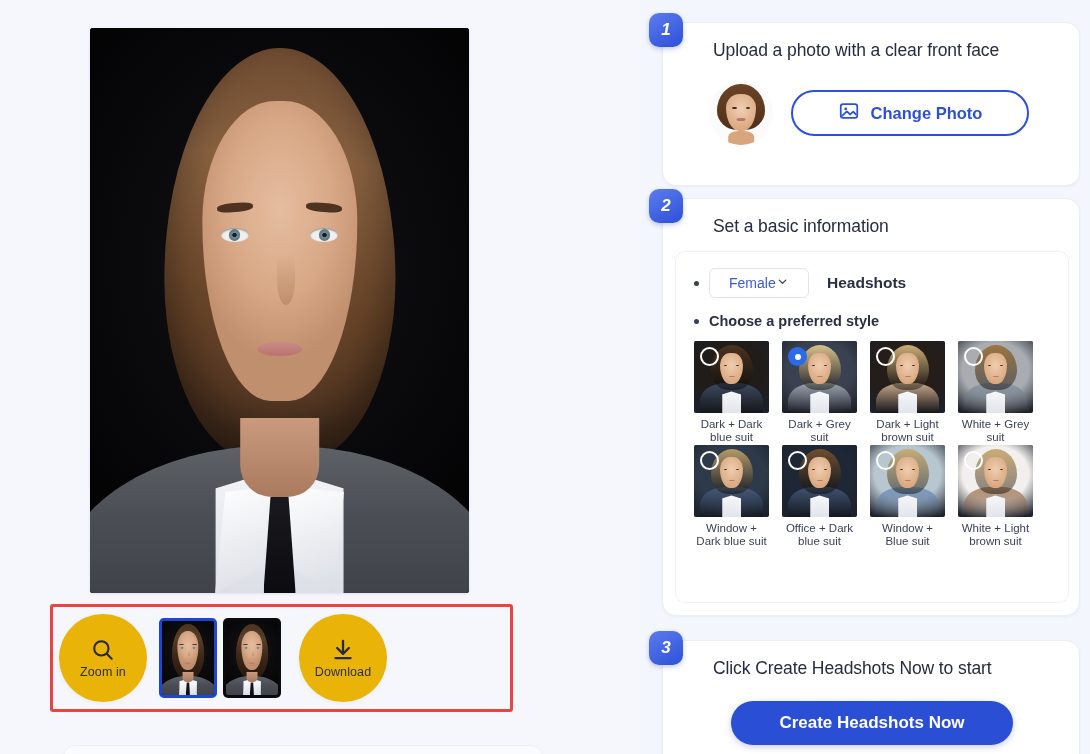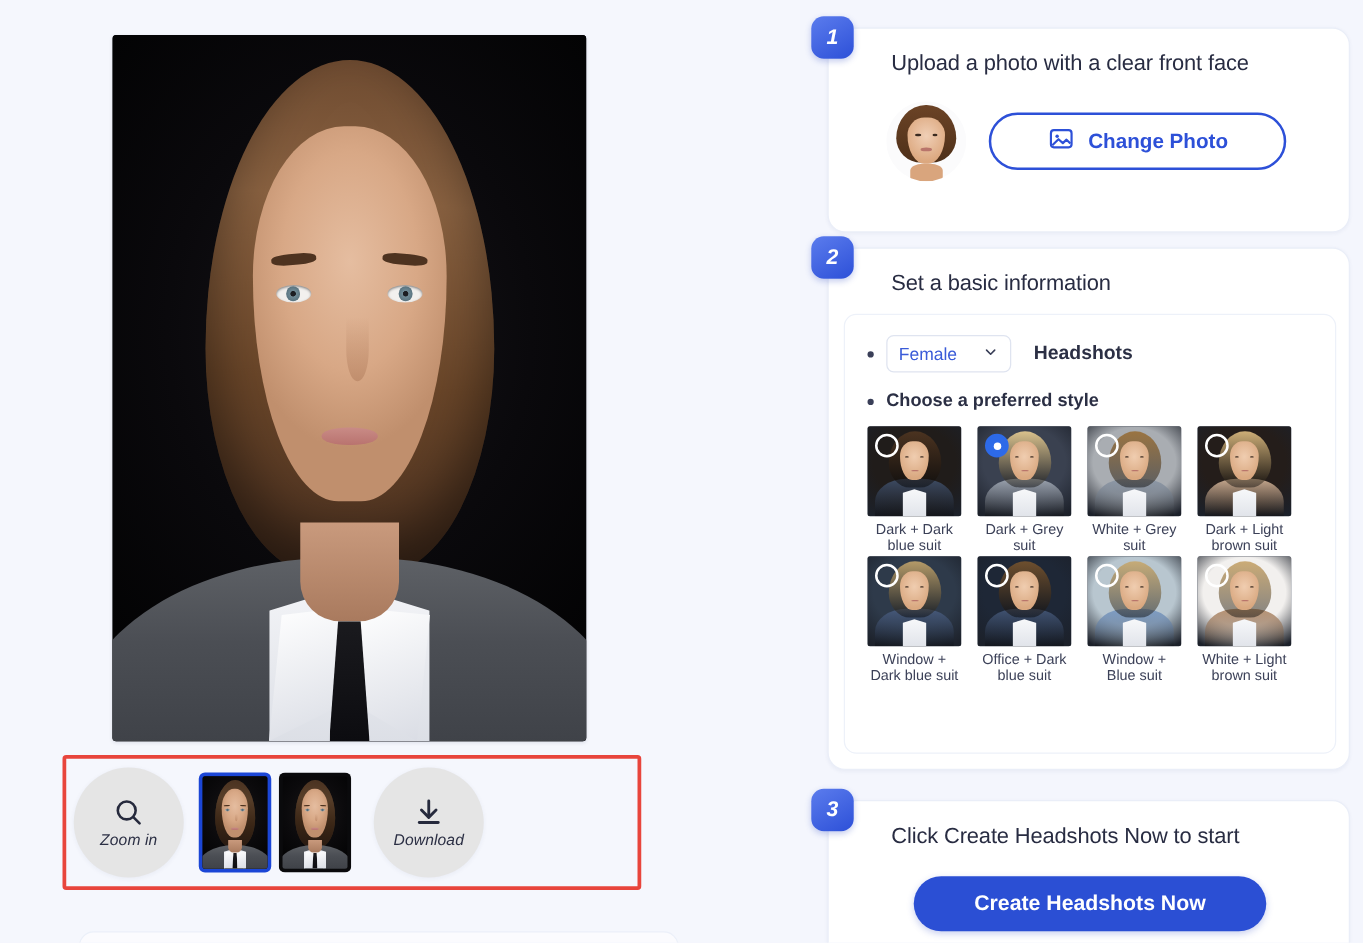--- a/index.html
+++ b/index.html
@@ -141,29 +141,28 @@
     left: 53px; top: 607px;
     width: 457px; height: 102px;
     display: flex;
     align-items: center;
     background: transparent;
   }
   .tool-btn {
     width: 88px; height: 88px;
     margin-left: 6px;
     border-radius: 50%;
-    background: #e5e5e5;
+    background: #eab308;
     display: flex;
     flex-direction: column;
     align-items: center;
     justify-content: center;
     gap: 2px;
     cursor: pointer;
     box-shadow: 0 1px 4px rgba(35,50,100,.06);
-    font-style: italic;
   }
   .tool-btn svg { display: block; }
   .tool-label {
     font-size: 12.5px;
     color: #2b2f44;
     letter-spacing: .1px;
   }
   #thumb-strip {
     display: flex; gap: 6px;
     margin-left: 12px; margin-right: 12px;
@@ -317,21 +316,21 @@
   #gender-select {
     width: 100px; height: 30px;
     border: 1px solid #dfe4f0;
     border-radius: 6px;
     background: #ffffff;
     color: #3a5bd8;
     font-size: 14px;
     display: flex;
     align-items: center;
     justify-content: space-between;
-    padding: 0 9px;
+    padding: 0 19px;
     cursor: pointer;
   }
   #headshots-label {
     font-size: 15.5px;
     font-weight: 700;
     color: #2b2f44;
     margin-left: 8px;
   }
   #style-label {
     font-size: 14.5px;
@@ -619,47 +618,47 @@
                   <div class="m-eye r"></div>
                   <div class="m-mouth"></div>
                 </div>
               </div>
               <div class="style-caption">Dark + Grey suit</div>
             </div>
             <div class="style-cell">
               <div class="style-thumb">
                 <span class="style-radio"></span>
                 <div class="mini">
+                  <div class="m-bg" style="background: radial-gradient(80% 70% at 50% 40%, rgb(36, 29, 26) 0%, rgb(36, 29, 26) 55%, rgba(0, 0, 0, 0.35) 100%);"></div>
+                  <div class="m-body" style="background: linear-gradient(rgb(198, 168, 142) 0%, rgba(0, 0, 0, 0.3) 100%);"></div>
+                  <div class="m-shirt"></div>
+                  <div class="m-hair" style="background: linear-gradient(rgb(205, 174, 119) 0%, rgba(0, 0, 0, 0.45) 100%);"></div>
+                  <div class="m-face"></div>
+                  <div class="m-eye l"></div>
+                  <div class="m-eye r"></div>
+                  <div class="m-mouth"></div>
+                </div>
+              </div>
+              <div class="style-caption">Dark + Light brown suit</div>
+            </div>
+            <div class="style-cell">
+              <div class="style-thumb">
+                <span class="style-radio"></span>
+                <div class="mini">
                   <div class="m-bg" style="background: radial-gradient(80% 70% at 50% 40%, rgb(169, 173, 178) 0%, rgb(169, 173, 178) 55%, rgba(0, 0, 0, 0.35) 100%);"></div>
                   <div class="m-body" style="background: linear-gradient(rgb(141, 152, 167) 0%, rgba(0, 0, 0, 0.3) 100%);"></div>
                   <div class="m-shirt"></div>
                   <div class="m-hair" style="background: linear-gradient(rgb(154, 116, 66) 0%, rgba(0, 0, 0, 0.45) 100%);"></div>
                   <div class="m-face"></div>
                   <div class="m-eye l"></div>
                   <div class="m-eye r"></div>
                   <div class="m-mouth"></div>
                 </div>
               </div>
               <div class="style-caption">White + Grey suit</div>
-            </div>
-            <div class="style-cell">
-              <div class="style-thumb">
-                <span class="style-radio"></span>
-                <div class="mini">
-                  <div class="m-bg" style="background: radial-gradient(80% 70% at 50% 40%, rgb(36, 29, 26) 0%, rgb(36, 29, 26) 55%, rgba(0, 0, 0, 0.35) 100%);"></div>
-                  <div class="m-body" style="background: linear-gradient(rgb(198, 168, 142) 0%, rgba(0, 0, 0, 0.3) 100%);"></div>
-                  <div class="m-shirt"></div>
-                  <div class="m-hair" style="background: linear-gradient(rgb(205, 174, 119) 0%, rgba(0, 0, 0, 0.45) 100%);"></div>
-                  <div class="m-face"></div>
-                  <div class="m-eye l"></div>
-                  <div class="m-eye r"></div>
-                  <div class="m-mouth"></div>
-                </div>
-              </div>
-              <div class="style-caption">Dark + Light brown suit</div>
             </div>
             <div class="style-cell">
               <div class="style-thumb">
                 <span class="style-radio"></span>
                 <div class="mini">
                   <div class="m-bg" style="background: radial-gradient(80% 70% at 50% 40%, rgb(46, 58, 74) 0%, rgb(46, 58, 74) 55%, rgba(0, 0, 0, 0.35) 100%);"></div>
                   <div class="m-body" style="background: linear-gradient(rgb(70, 89, 122) 0%, rgba(0, 0, 0, 0.3) 100%);"></div>
                   <div class="m-shirt"></div>
                   <div class="m-hair" style="background: linear-gradient(rgb(180, 154, 104) 0%, rgba(0, 0, 0, 0.45) 100%);"></div>
                   <div class="m-face"></div>

